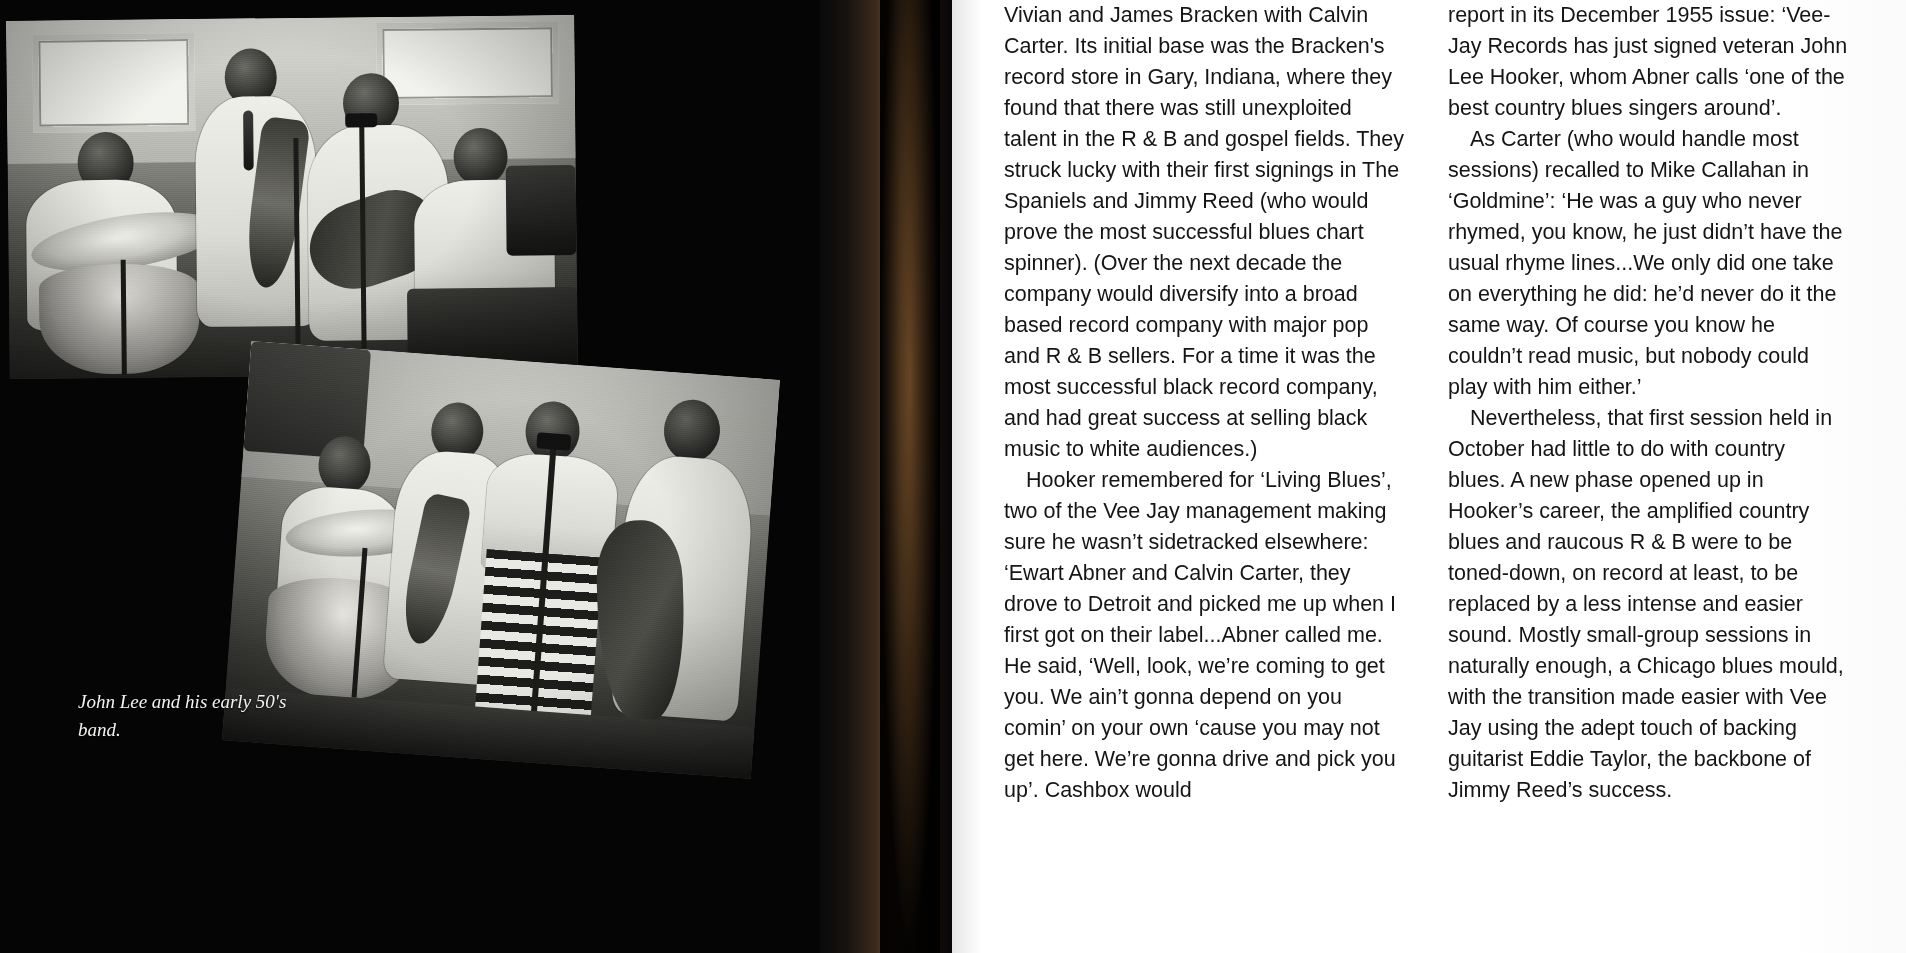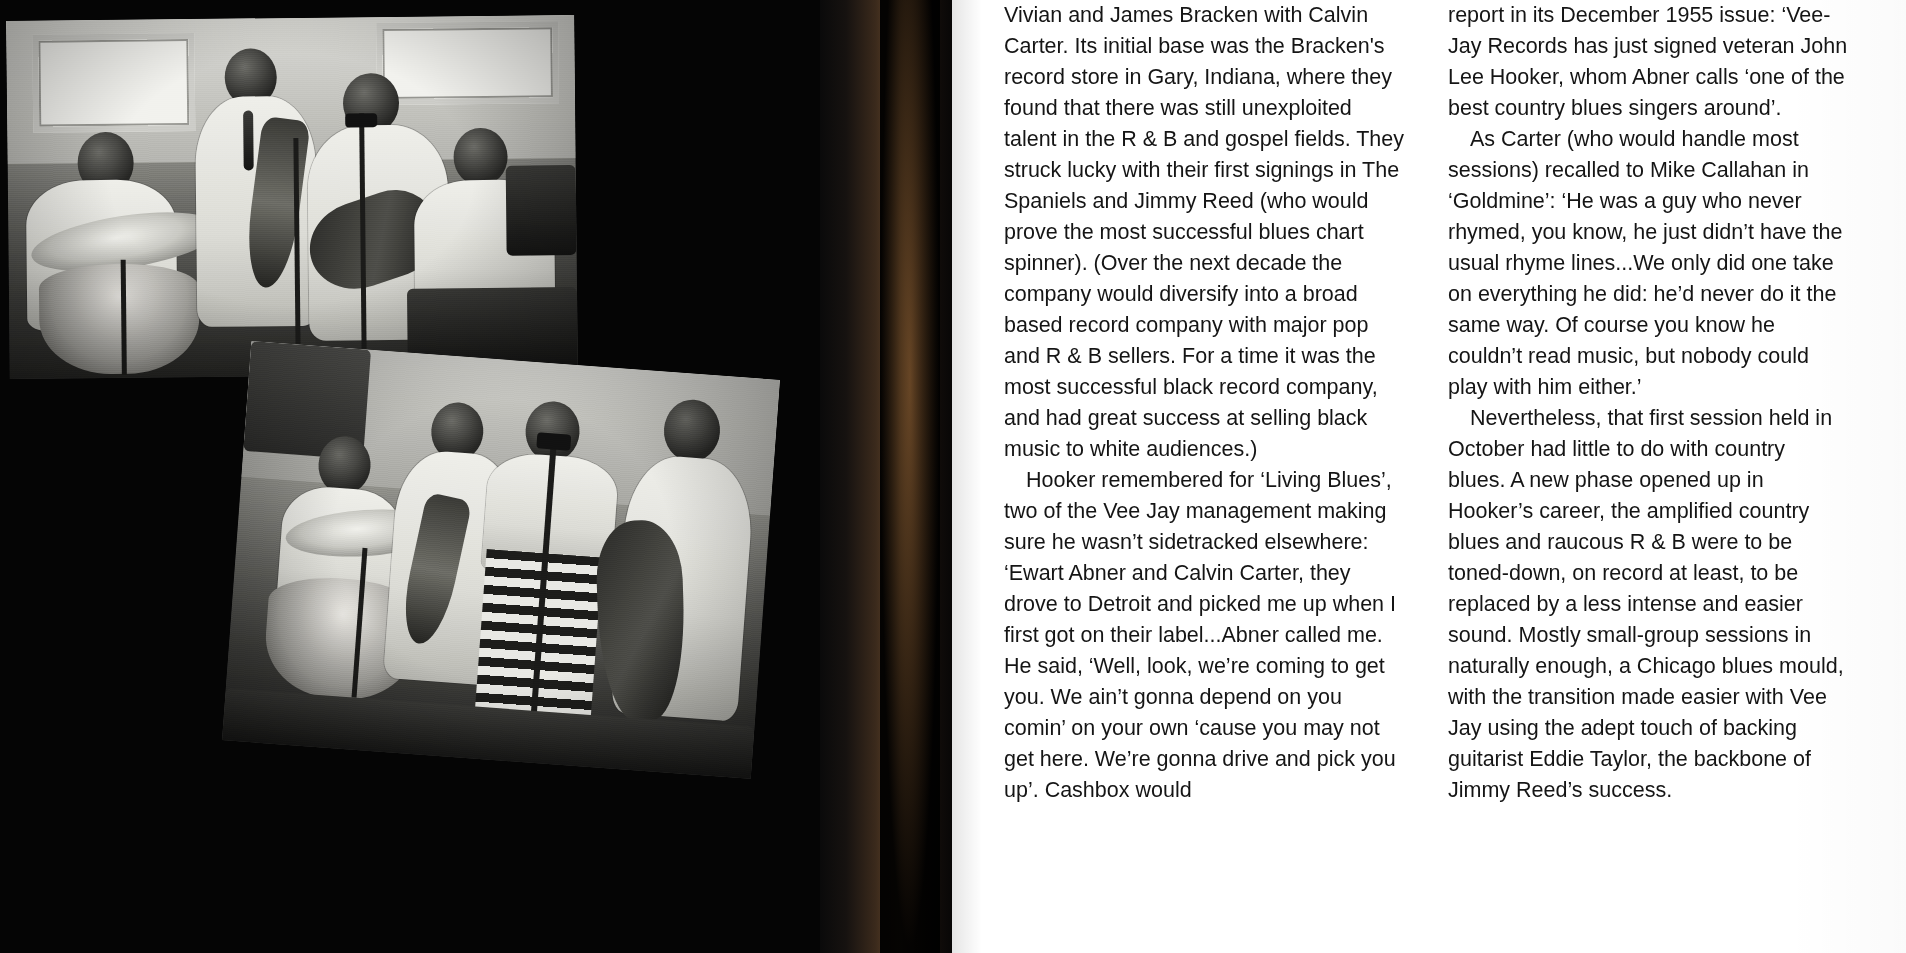--- a/index.html
+++ b/index.html
@@ -298,20 +298,21 @@
 
       <div class="ph-head" style="left:418px; top:26px; width:56px; height:62px;"></div>
       <div class="ph-person" style="left:386px; top:84px; width:126px; height:260px;"></div>
       <div class="ph-guitar" style="left:366px; top:150px; width:86px; height:200px; border-radius:46% 46% 40% 40% / 30% 30% 60% 60%; transform:rotate(-6deg);"></div>
       <div class="ph-dark" style="left:0; top:348px; width:530px; height:60px;"></div>
 
       <div class="ph-grain"></div>
       <div class="ph-vig"></div>
     </div>
 
+    <div class="caption">John Lee and his early 50's band.</div>
 
     <div class="gutter"></div>
     <div class="gutter-dark"></div>
   </div>
 
   <div class="right-page">
     <div class="edge-shadow"></div>
 
     <div class="columns">
 

